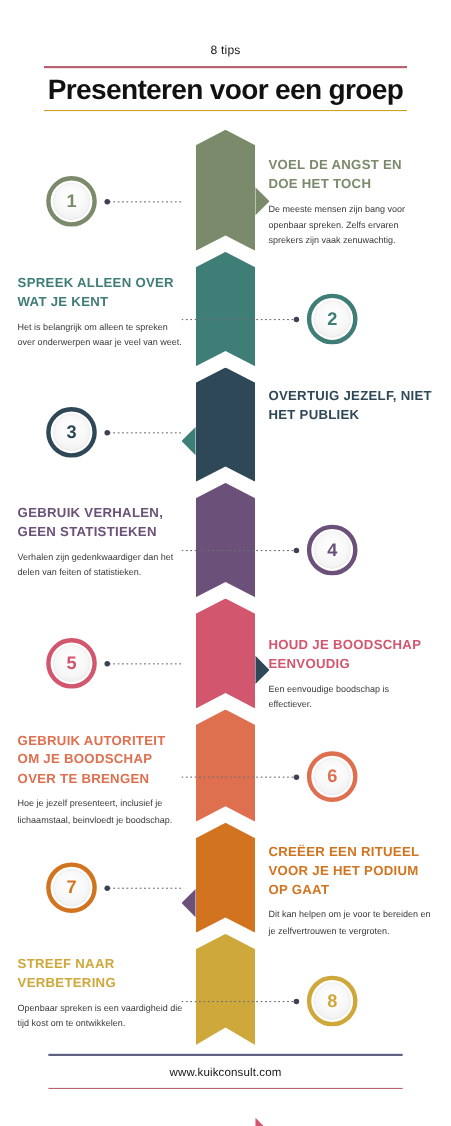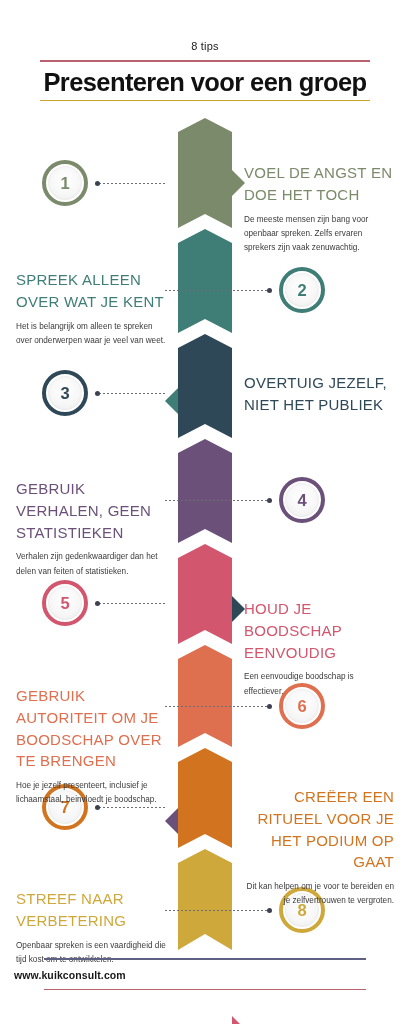--- a/index.html
+++ b/index.html
@@ -90,36 +90,35 @@
     box-shadow: inset 0 0 3px rgba(0,0,0,.07);
   }
   .badge .num {
     position:relative; font-size:16.5px; font-weight:700; line-height:1;
     color:currentColor;
   }
 
   
   .tip { position:absolute; }
   .tip .hd {
-    font-size:15px; font-weight:400; letter-spacing:.25px;
-    line-height:1.45; text-transform:uppercase;margin-top:20px;
+    font-size:12px; font-weight:700; letter-spacing:.25px;
+    line-height:1.45; text-transform:uppercase;
   }
   .tip .bd {
     font-size:8.2px; color:#3a3a3a; line-height:1.75; margin-top:7px;
   }
   .tip.right { text-align:left; }
   .tip.left  { text-align:left; }
 
   
   .footer { position:absolute; left:0; bottom:34px; width:410px; }
   .f-rule-top { width:322px; margin:0 auto; height:1.5px; background:#5e6181; }
   .f-url {
-    font-size:10.5px; color:#171717; padding:9px 14px 8px;
+    text-align:center; font-size:10.5px; color:#171717; padding:9px 4px 8px;
     letter-spacing:.1px;
-    font-weight:bold;
   }
   .f-rule-bot { width:322px; margin:0 auto; height:1.5px; background:#b9616f; }
 </style>
 </head>
 <body>
 
 <div class="page">
 
   <div class="header">
     <div class="kicker">8 tips</div>
@@ -265,21 +264,21 @@
         <div class="bd">Verhalen zijn gedenkwaardiger dan het delen van feiten of statistieken.</div>
       </div>
       <div class="tip right" style="left: 244px; width: 150px; top: 578px;">
         <div class="hd" style="color: rgb(210, 86, 109);">HOUD JE BOODSCHAP EENVOUDIG</div>
         <div class="bd">Een eenvoudige boodschap is effectiever.</div>
       </div>
       <div class="tip left" style="left: 16px; width: 150px; top: 665px;">
         <div class="hd" style="color: rgb(222, 111, 79);">GEBRUIK AUTORITEIT OM JE BOODSCHAP OVER TE BRENGEN</div>
         <div class="bd">Hoe je jezelf presenteert, inclusief je lichaamstaal, beinvloedt je boodschap.</div>
       </div>
-      <div class="tip right" style="left: 244px; width: 150px; top: 766px; text-align: right;">
+      <div class="tip right" style="left: 244px; width: 150px; top: 766px;">
         <div class="hd" style="color: rgb(210, 116, 31);">CREËER EEN RITUEEL VOOR JE HET PODIUM OP GAAT</div>
         <div class="bd">Dit kan helpen om je voor te bereiden en je zelfvertrouwen te vergroten.</div>
       </div>
       <div class="tip left" style="left: 16px; width: 150px; top: 868px;">
         <div class="hd" style="color: rgb(207, 168, 60);">STREEF NAAR VERBETERING</div>
         <div class="bd">Openbaar spreken is een vaardigheid die tijd kost om te ontwikkelen.</div>
       </div>
     </div>
 
   <div class="footer">

